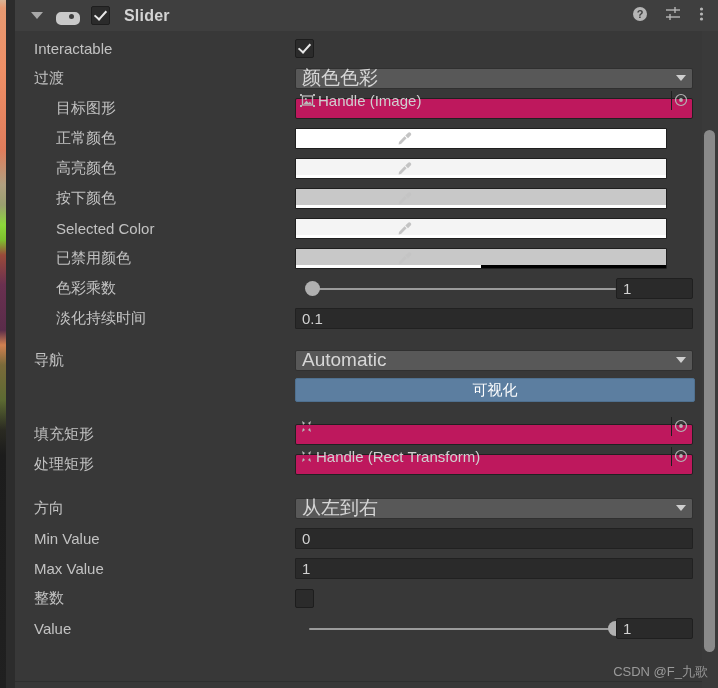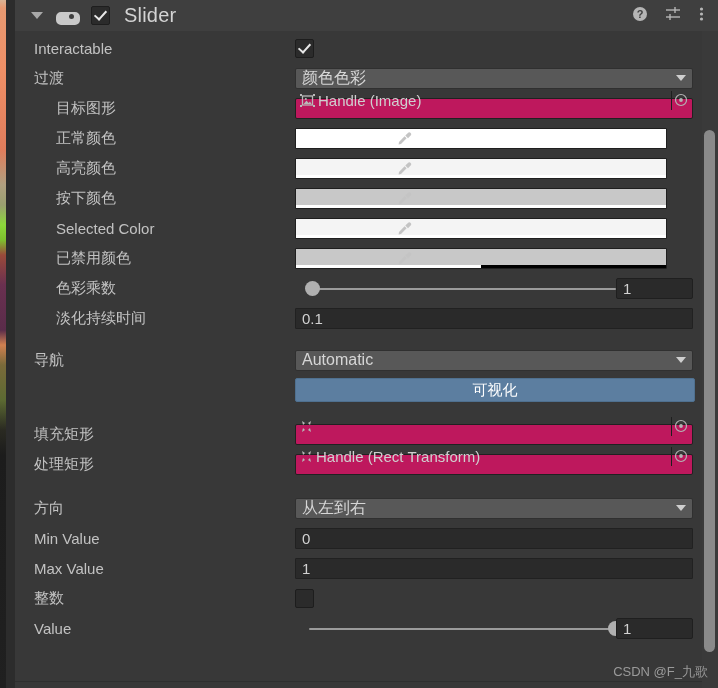--- a/index.html
+++ b/index.html
@@ -98,22 +98,22 @@
     content: "";
     position: absolute;
     left: 5px; top: 1px;
     width: 5px; height: 10px;
     border: solid #e8e8e8;
     border-width: 0 2px 2px 0;
     transform: rotate(42deg);
   }
   .comp-title {
     margin-left: 14px;
-    font-size: 20px;
-    font-weight: normal;
+    font-size: 16px;
+    font-weight: bold;
     color: #d4d4d4;
     letter-spacing: .2px;
   }
   .header-icons {
     margin-left: auto;
     margin-right: 14px;
     display: flex;
     align-items: center;
     gap: 17px;
   }
@@ -171,21 +171,21 @@
     width: 398px; height: 21px;
     background: #585858;
     border: 1px solid #303030;
     border-radius: 2px;
     display: flex;
     align-items: center;
     padding: 0 6px;
     box-sizing: border-box;
     cursor: pointer;
     color: #d6d6d6;
-    font-size: 16px;
+    font-size: 19px;
   }
   .dropdown .caret {
     margin-left: auto;
     width: 0; height: 0;
     border-left: 5px solid transparent;
     border-right: 5px solid transparent;
     border-top: 6px solid #cfcfcf;
   }
 
   

